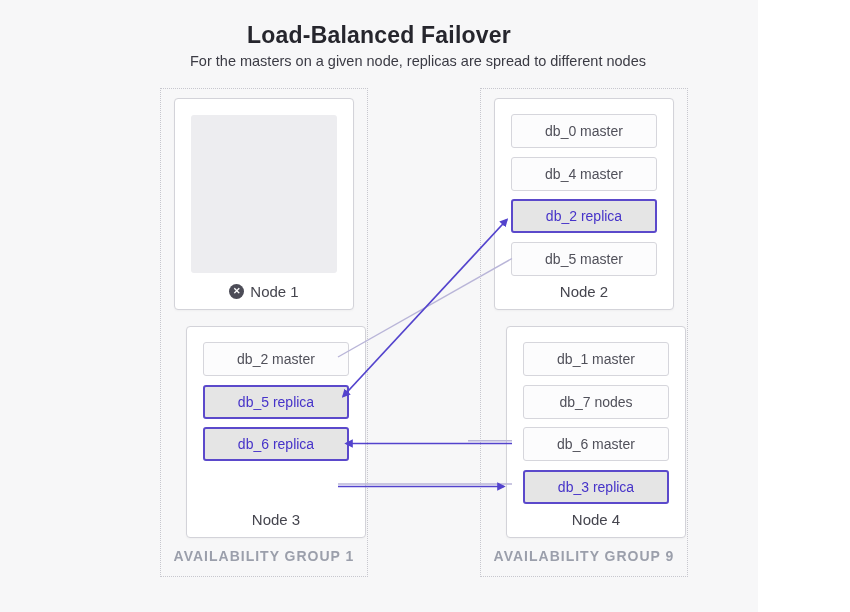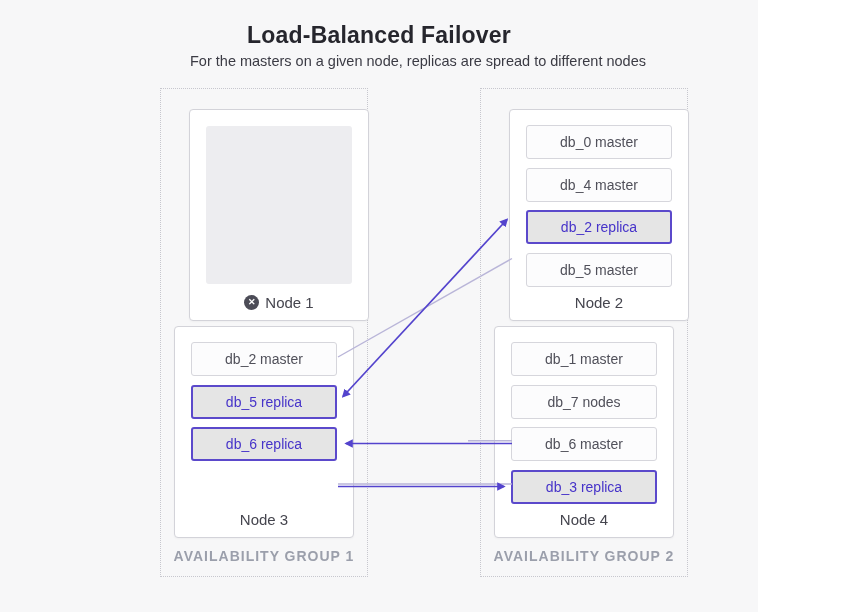--- a/index.html
+++ b/index.html
@@ -23,21 +23,21 @@
   .group.g1{left:160px;} .group.g2{left:480px;}
   .group-label{
     position:absolute; bottom:12px; left:0; width:100%; text-align:center;
     font-size:14px; font-weight:700; letter-spacing:1px; color:#9b9fab;
   }
   .card{
     position:absolute; left:13px; width:180px; height:212px;
     background:#ffffff; border:1px solid #d3d3d9; border-radius:4px;
     box-sizing:border-box; box-shadow:0 1px 2px rgba(40,40,60,.04);
   }
-  .card.top{top:20px;margin-left:15px;} .card.bottom{top:237px;}
+  .card.top{top:9px;} .card.bottom{top:237px;margin-left:12px;}
   .slot{
     position:absolute; left:16px; width:146px; height:34px;
     background:#fcfcfd; border:1px solid #d6d6dc; border-radius:3px;
     box-sizing:border-box; display:flex; align-items:center; justify-content:center;
     font-size:14px; color:#50505a;
   }
   .slot.p1{top:15px;} .slot.p2{top:58px;} .slot.p3{top:100px;} .slot.p4{top:143px;}
   .slot.replica{
     background:#e5e5e5; border:2px solid #5b49cb; color:#4633c9; font-weight:400;
   }
@@ -90,21 +90,21 @@
       <div class="slot p4">db_5 master</div>
       <div class="node-name">Node 2</div>
     </div>
     <div class="card bottom">
       <div class="slot p1">db_1 master</div>
       <div class="slot p2">db_7 nodes</div>
       <div class="slot p3">db_6 master</div>
       <div class="slot p4 replica">db_3 replica</div>
       <div class="node-name">Node 4</div>
     </div>
-    <div class="group-label">AVAILABILITY GROUP 2</div>
+    <div class="group-label">AVAILABILITY GROUP 9</div>
   </div>
 
   <svg class="edges" width="850" height="612" viewBox="0 0 850 612">
     <defs>
       <marker id="ah" viewBox="0 0 10 10" refX="8" refY="5" markerWidth="5" markerHeight="5" orient="auto-start-reverse">
         <path d="M0,0 L10,5 L0,10 z" fill="#5343cd"></path>
       </marker>
     </defs>
 
     <line x1="338" y1="357" x2="512" y2="258.5" stroke="#b9b5d8" stroke-width="1.4"></line>

